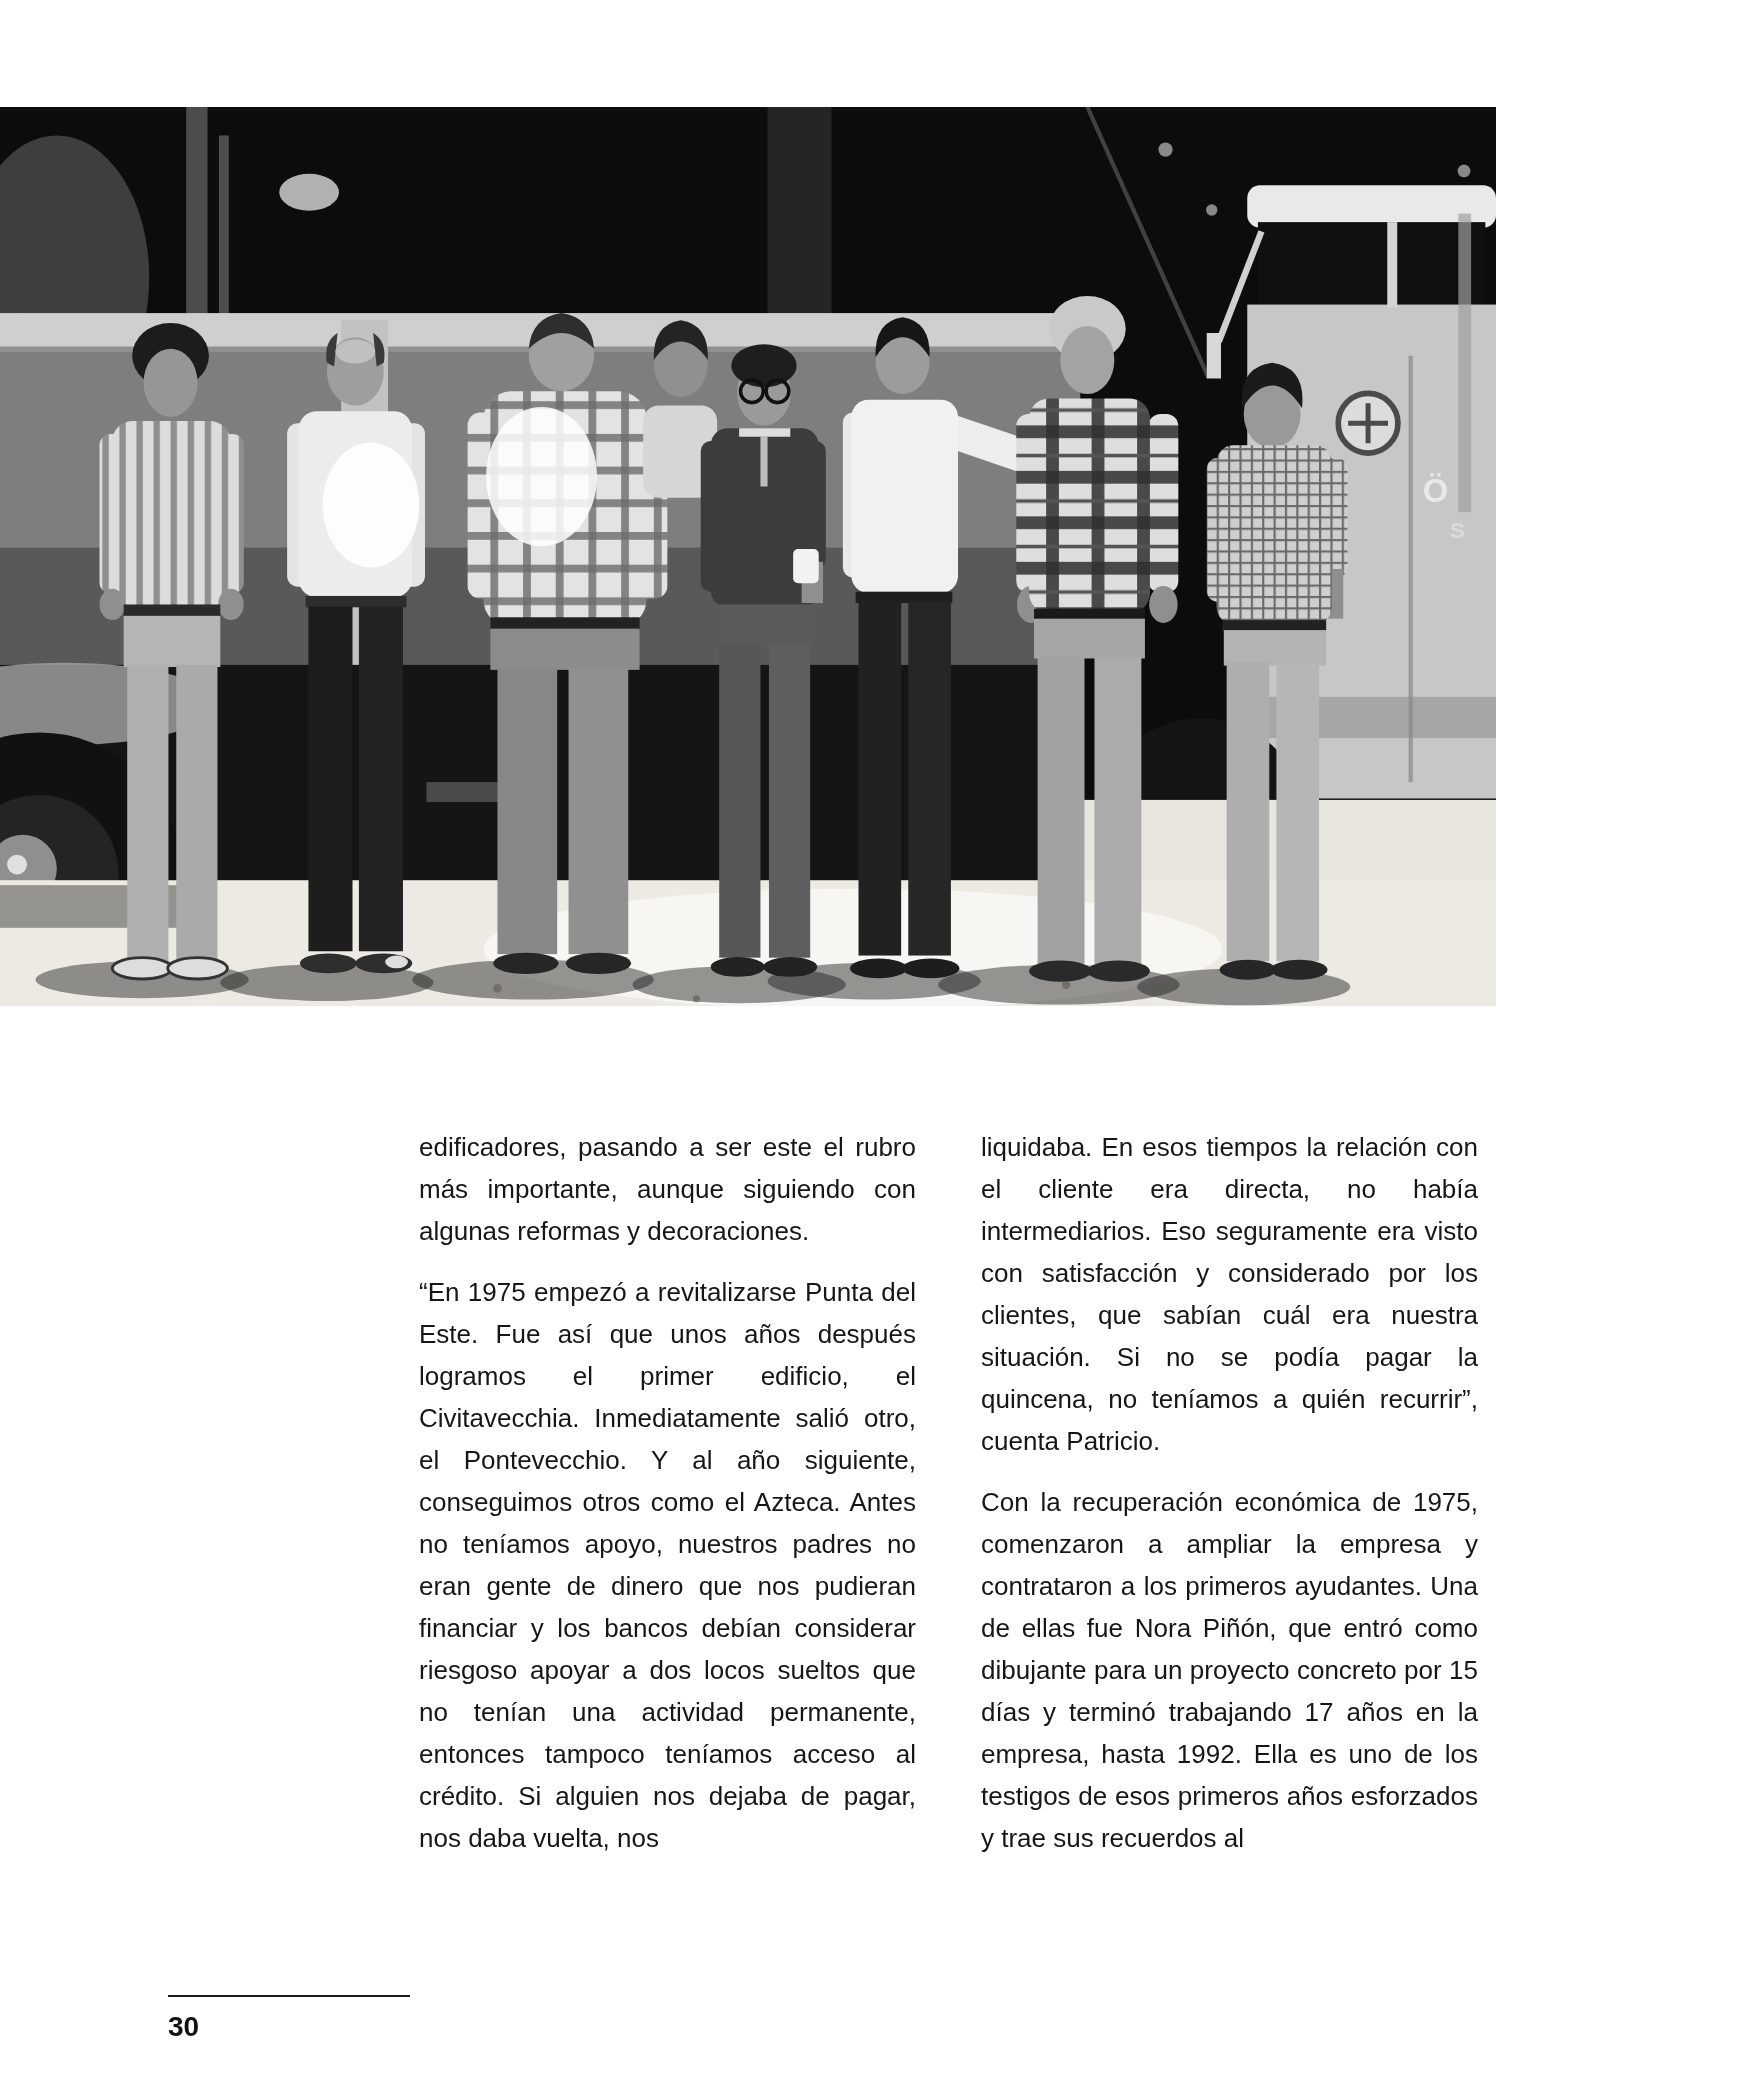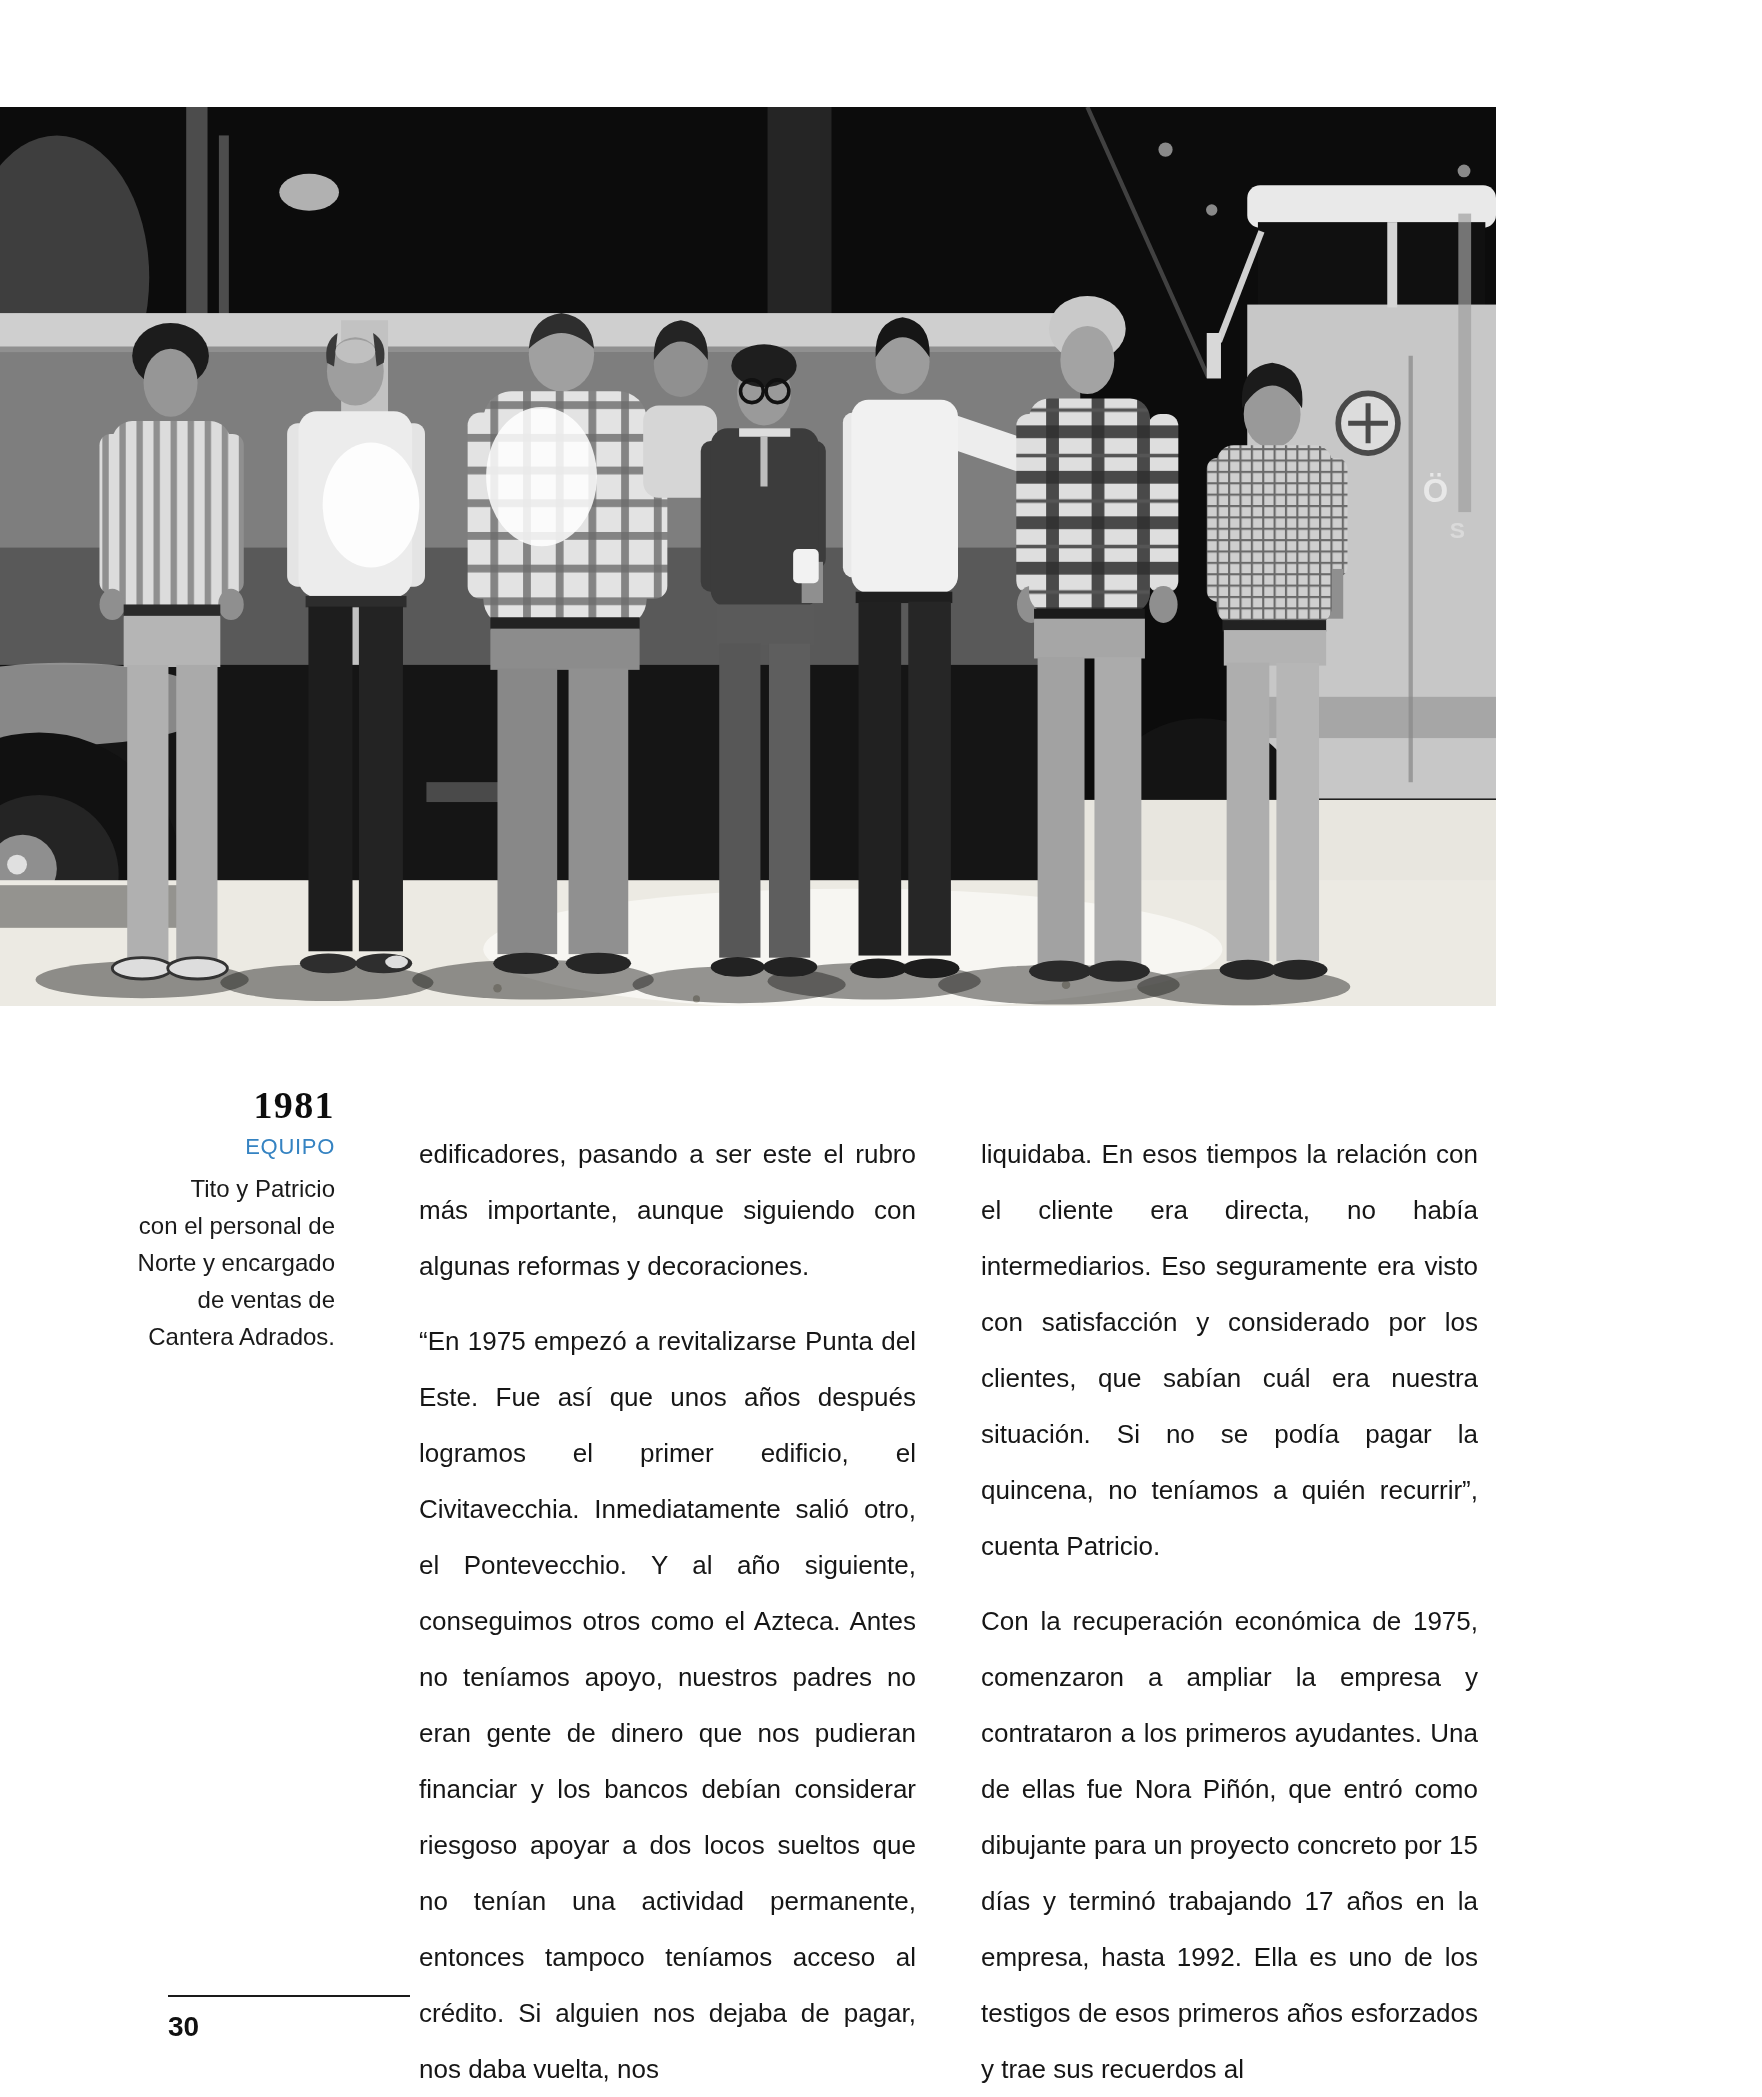--- a/index.html
+++ b/index.html
@@ -50,21 +50,21 @@
     color: #1a1a1a;
     white-space: pre-line;
   }
 
   
   .columns { position: absolute; left: 419px; top: 1126px; width: 1076px; }
   .col {
     position: absolute; top: 0;
     width: 497px;
     font-size: 26px;
-    line-height: 56px;
+    line-height: 42px;
     text-align: justify;
     color: #161616;
     hyphens: auto;
   }
   .col p + p { margin-top: 19px; }
   .col-left  { left: 0; }
   .col-right { left: 562px; }
 
   
   .footer-rule {
@@ -293,29 +293,20 @@
           <rect x="1722" y="736" width="144" height="50" fill="#b3b3b3"></rect>
           <rect x="1726" y="782" width="60" height="420" fill="#aeaeae"></rect>
           <rect x="1796" y="782" width="60" height="420" fill="#b6b6b6"></rect>
           <ellipse cx="1756" cy="1214" rx="40" ry="14" fill="#262626"></ellipse>
           <ellipse cx="1828" cy="1214" rx="40" ry="14" fill="#262626"></ellipse>
         </g>
       </g>
     </svg>
   </figure>
 
-  <aside class="caption">
-    <div class="caption-year">1981</div>
-    <div class="caption-label">EQUIPO</div>
-    <div class="caption-text">Tito y Patricio
-con el personal de
-Norte y encargado
-de ventas de
-Cantera Adrados.</div>
-  </aside>
 
   <main class="columns">
     <div class="col col-left">
       <p>edificadores, pasando a ser este el rubro más importante, aunque siguiendo con algunas reformas y decoraciones.</p>
       <p>“En 1975 empezó a revitalizarse Punta del Este. Fue así que unos años después logramos el primer edificio, el Civitavecchia. Inmediatamente salió otro, el Pontevecchio. Y al año siguiente, conseguimos otros como el Azteca. Antes no teníamos apoyo, nuestros padres no eran gente de dinero que nos pudieran financiar y los bancos debían considerar riesgoso apoyar a dos locos sueltos que no tenían una actividad permanente, entonces tampoco teníamos acceso al crédito. Si alguien nos dejaba de pagar, nos daba vuelta, nos</p>
     </div>
     <div class="col col-right">
       <p>liquidaba. En esos tiempos la relación con el cliente era directa, no había intermediarios. Eso seguramente era visto con satisfacción y considerado por los clientes, que sabían cuál era nuestra situación. Si no se podía pagar la quincena, no teníamos a quién recurrir”, cuenta Patricio.</p>
       <p>Con la recuperación económica de 1975, comenzaron a ampliar la empresa y contrataron a los primeros ayudantes. Una de ellas fue Nora Piñón, que entró como dibujante para un proyecto concreto por 15 días y terminó trabajando 17 años en la empresa, hasta 1992. Ella es uno de los testigos de esos primeros años esforzados y trae sus recuerdos al</p>
     </div>

